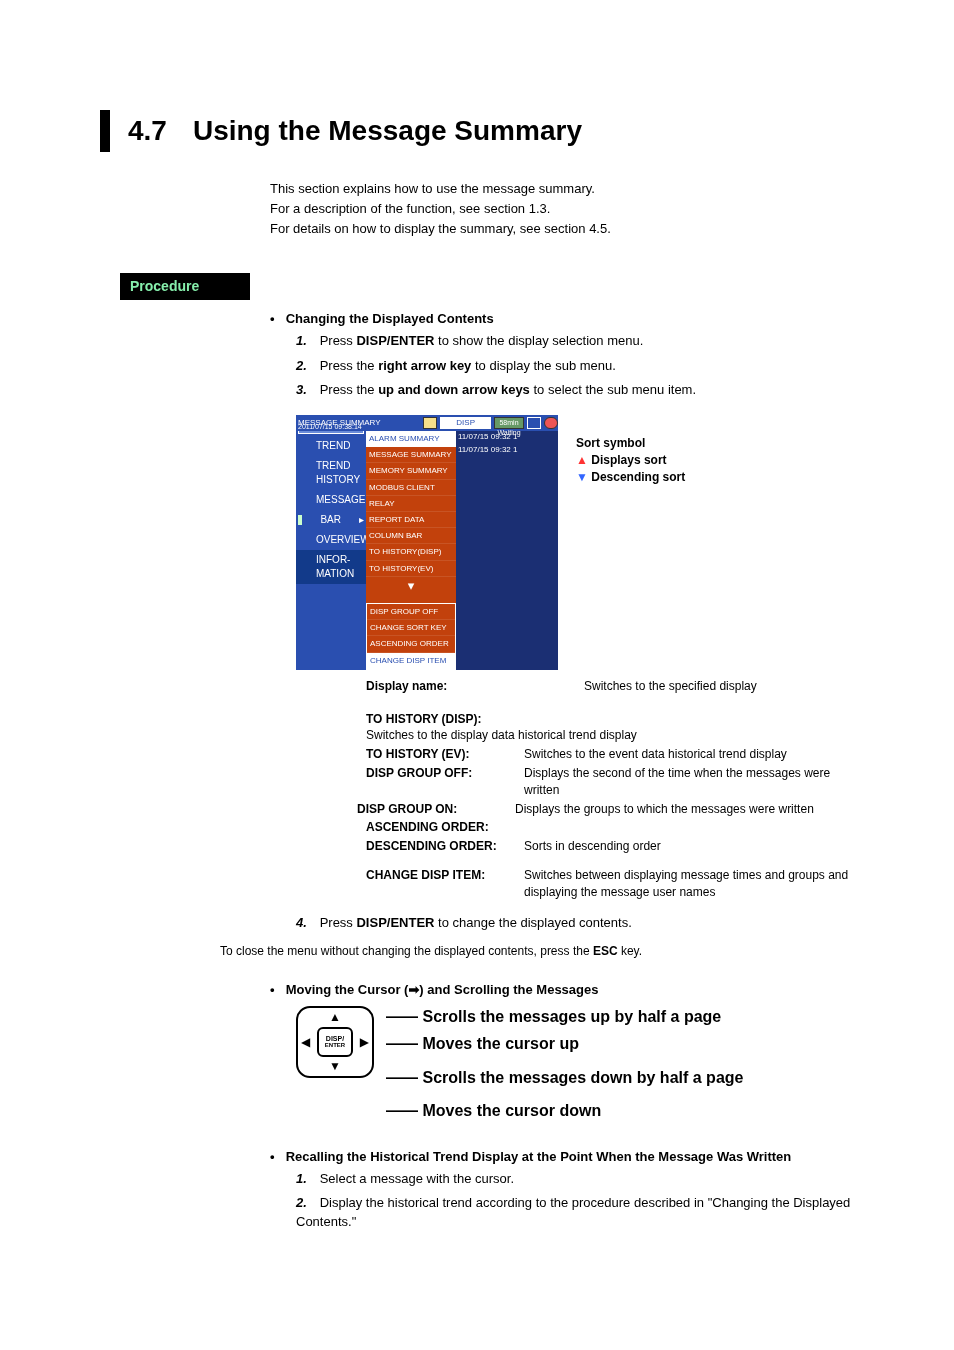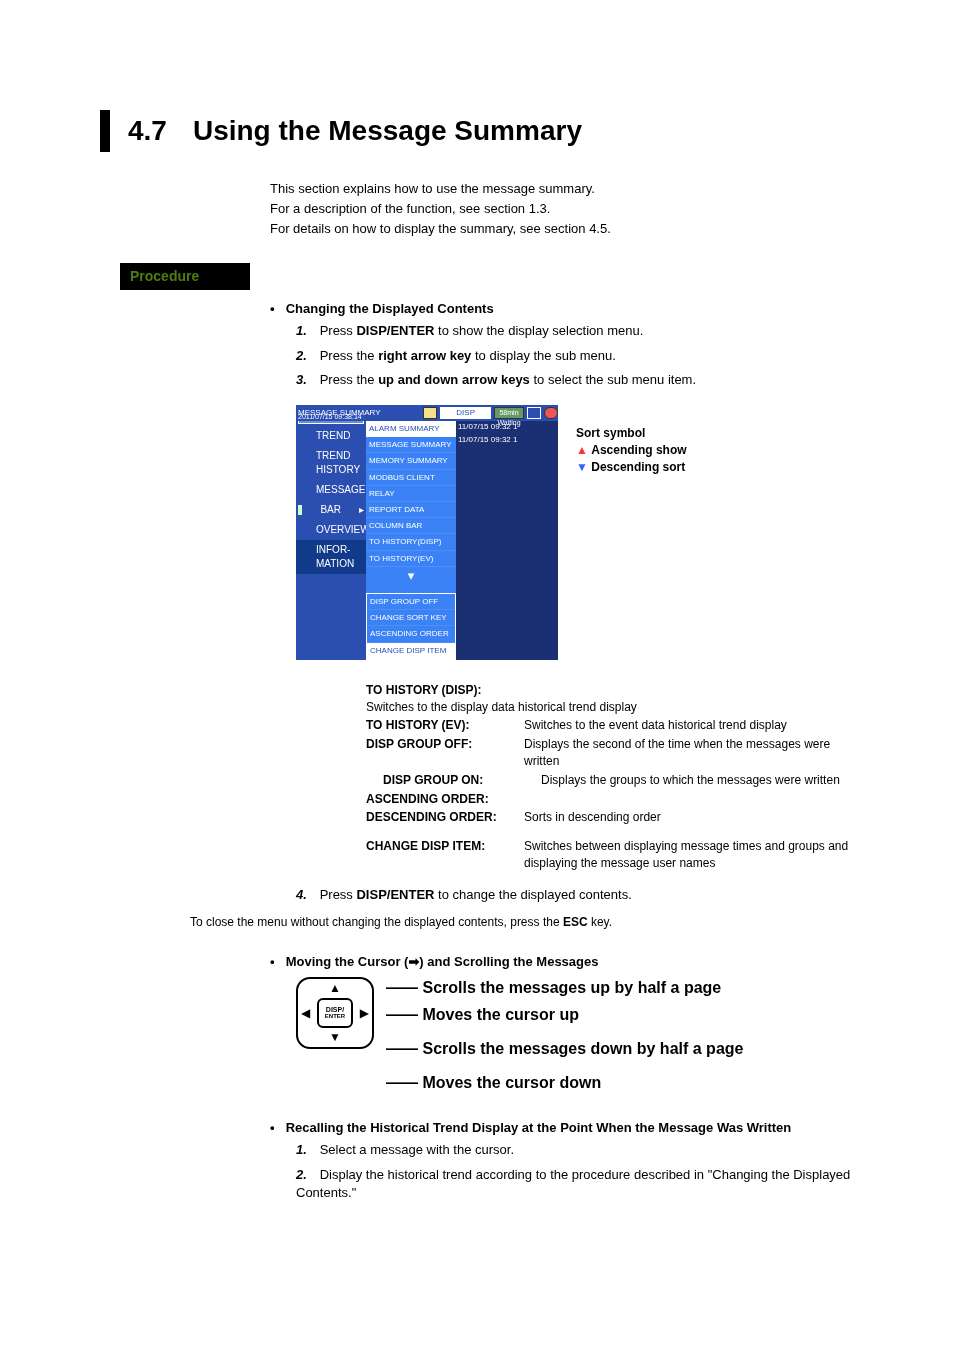--- a/index.html
+++ b/index.html
@@ -33,25 +33,25 @@
     margin-right: 26px;
   }
   .sec-title {
     font-size: 28px;
     font-weight: bold;
   }
   .body-ind { margin-left: 170px; }
   .intro p { margin: 2px 0; }
   .proc-tag {
     background: #000;
-    color: #4d7c0f;
+    color: #86efac;
     font-weight: bold;
     padding: 4px 10px;
     display: inline-block;
-    margin-top: 22px;
+    margin-top: 32px;
     margin-left: 20px;
     font-size: 14px;
     width: 130px;
   }
   .sub-head {
     font-weight: bold;
     margin-top: 10px;
     margin-left: 170px;
   }
   .bullet { display:inline-block; width: 12px; }
@@ -62,21 +62,21 @@
   }
   ol.num li {
     margin-bottom: 6px;
   }
   .step-n {
     font-weight: bold;
     font-style: italic;
     display: inline-block;
     width: 20px;
   }
-  .note-ind { margin-left: 90px; font-size: 12px; }
+  .note-ind { margin-left: 120px; font-size: 12px; }
 
   
   .figure1 {
     margin-left: 196px;
     margin-top: 6px;
     width: 560px;
     position: relative;
   }
   .ui-titlebar {
     position: absolute;
@@ -100,21 +100,21 @@
     background: #2a4fb0;
     color: #fff;
   }
   .col-left .esc { background:#6a8cd8; border:1px solid #fff; margin:2px; text-align:center; font-size:8px; padding:2px 0;}
   .col-left .mitem { display:flex; align-items:center; gap:18px; padding:3px 2px; font-size:10px;}
   .col-left .mitem .ic { width:12px;height:10px;background:#9fc; }
   .col-left .mitem.sel { background:#123a8a; }
   .col-left .arrow { float:right; color:#fff; }
   .col-mid {
     width: 90px;
-    background:#3b82f6;
+    background:#c2410c;
   }
   .col-mid .sitem { color:#fff; font-size:8px; padding:2px 3px; border-bottom:1px solid rgba(255,255,255,0.1);}
   .col-mid .sitem.hi { background:#fff; color:#2a4fb0; }
   .col-mid .block2 { margin-top:8px; border:1px solid #fff; }
   .col-right {
     flex:1;
     background:#1b2f73;
     color:#fff;
   }
   .col-right .hdr { background:#2a4fb0; font-size:8px; padding:2px; display:flex; justify-content:space-between; }
@@ -283,40 +283,44 @@
           <span>Time</span>
           <span>Grp</span>
         </div>
         <div class="row">11/07/15 09:32 1</div>
         <div class="row">11/07/15 09:32 1</div>
       </div>
     </div>
 
     <div class="labels">
       <div class="sort-sym">Sort symbol</div>
-      <div><span class="tri-up">▲</span> <span class="b">Ascending show</span></div>
+      <div><span class="tri-up">▲</span> <span class="b">Displays sort</span></div>
       <div><span class="tri-dn">▼</span> <span class="b">Descending sort</span></div>
     </div>
 
     <div class="callouts-block" style="clear:both;padding-top:4px;">
       <div class="callouts" style="margin-left:0;">
+        <div class="crow label-disp-name">
+          <div class="ck" style="width:218px;">Display name:</div>
+          <div class="cv">Switches to the specified display</div>
+        </div>
         <div style="height:14px"></div>
         <div class="crow" style="margin-left:70px;flex-direction:column;">
           <div class="ck">TO HISTORY (DISP):</div>
           <div class="cv">Switches to the display data historical trend display</div>
         </div>
         <div class="crow" style="margin-left:70px;">
           <div class="ck">TO HISTORY (EV):</div>
           <div class="cv">Switches to the event data historical trend display</div>
         </div>
         <div class="crow" style="margin-left:70px;">
           <div class="ck">DISP GROUP OFF:</div>
           <div class="cv">Displays the second of the time when the messages were written</div>
         </div>
-        <div class="crow" style="margin-left:87px;">
+        <div class="crow" style="margin-left:61px;">
           <div class="ck">DISP GROUP ON:</div>
           <div class="cv">Displays the groups to which the messages were written</div>
         </div>
         <div class="crow" style="margin-left:70px;">
           <div class="ck">ASCENDING ORDER:</div>
         </div>
         <div class="crow" style="margin-left:70px;">
           <div class="ck">DESCENDING ORDER:</div>
           <div class="cv">Sorts in descending order</div>
         </div>

